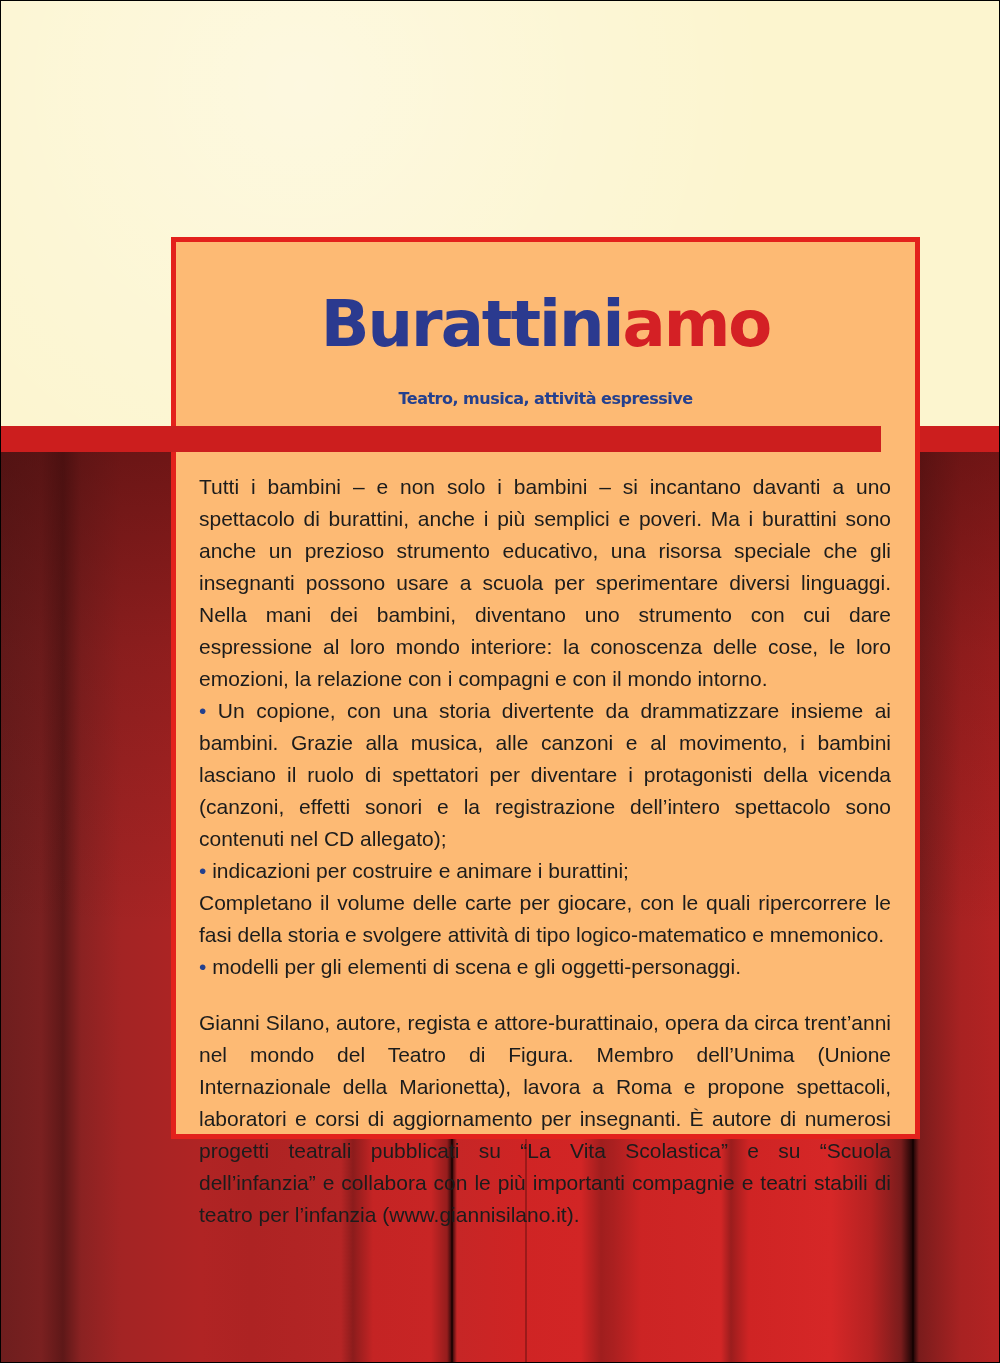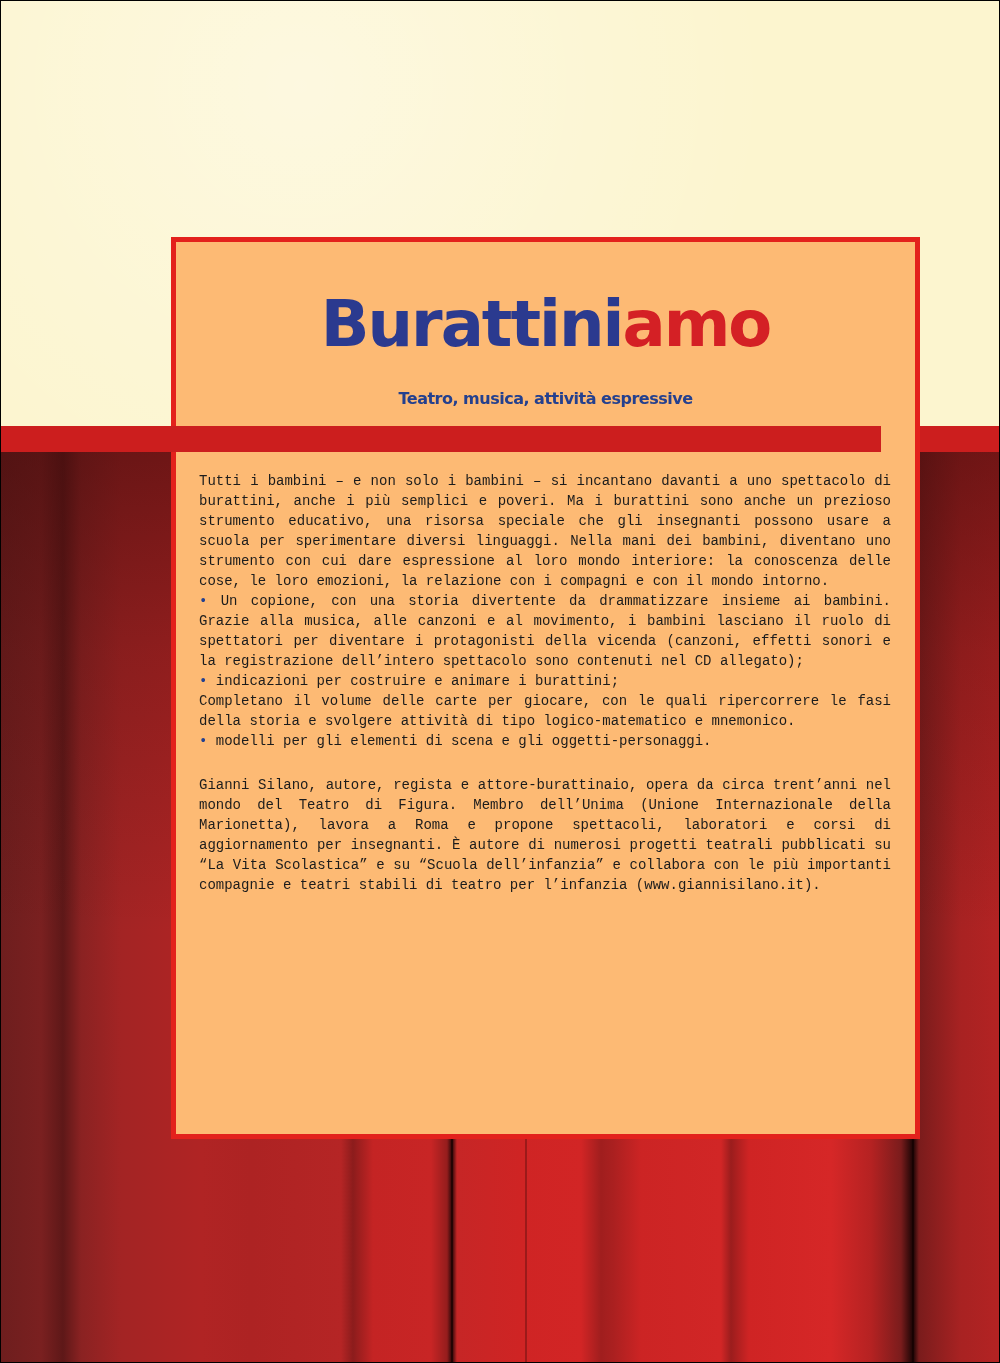--- a/index.html
+++ b/index.html
@@ -45,21 +45,21 @@
   }
   .title .blue { color:#2b3a8f; }
   .title .red { color:#d42025; }
   .subtitle {
     position:absolute; left:0; top:147px; width:100%; text-align:center;
     font-family:"DejaVu Sans", sans-serif; font-weight:bold; font-size:16px;
     color:#24408e; letter-spacing:-0.5px;
   }
   .text {
     position:absolute; left:23px; top:229px; width:692px;
-    font-family:Liberation Mono, monospace; font-size:14px; line-height:20px;
+    font-family:Liberation Sans, sans-serif; font-size:21px; line-height:32px;
     color:#1c1c1c; text-align:justify;
   }
   .text p { margin:0; }
   .text .spacer { height:24.3px; }
   .bullet { color:#24408e; }
   em { font-style:italic; }
 </style>
 </head>
 <body>
 

